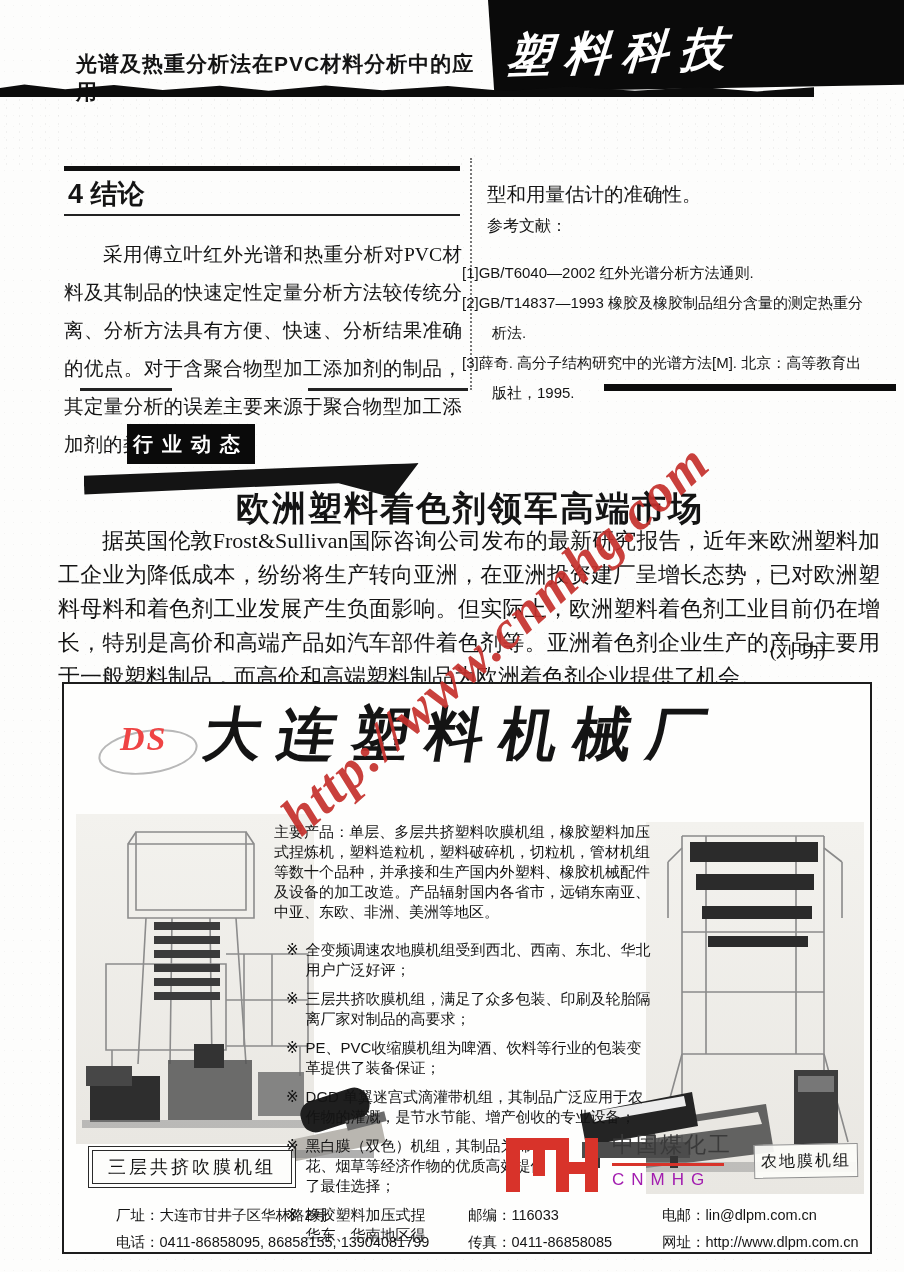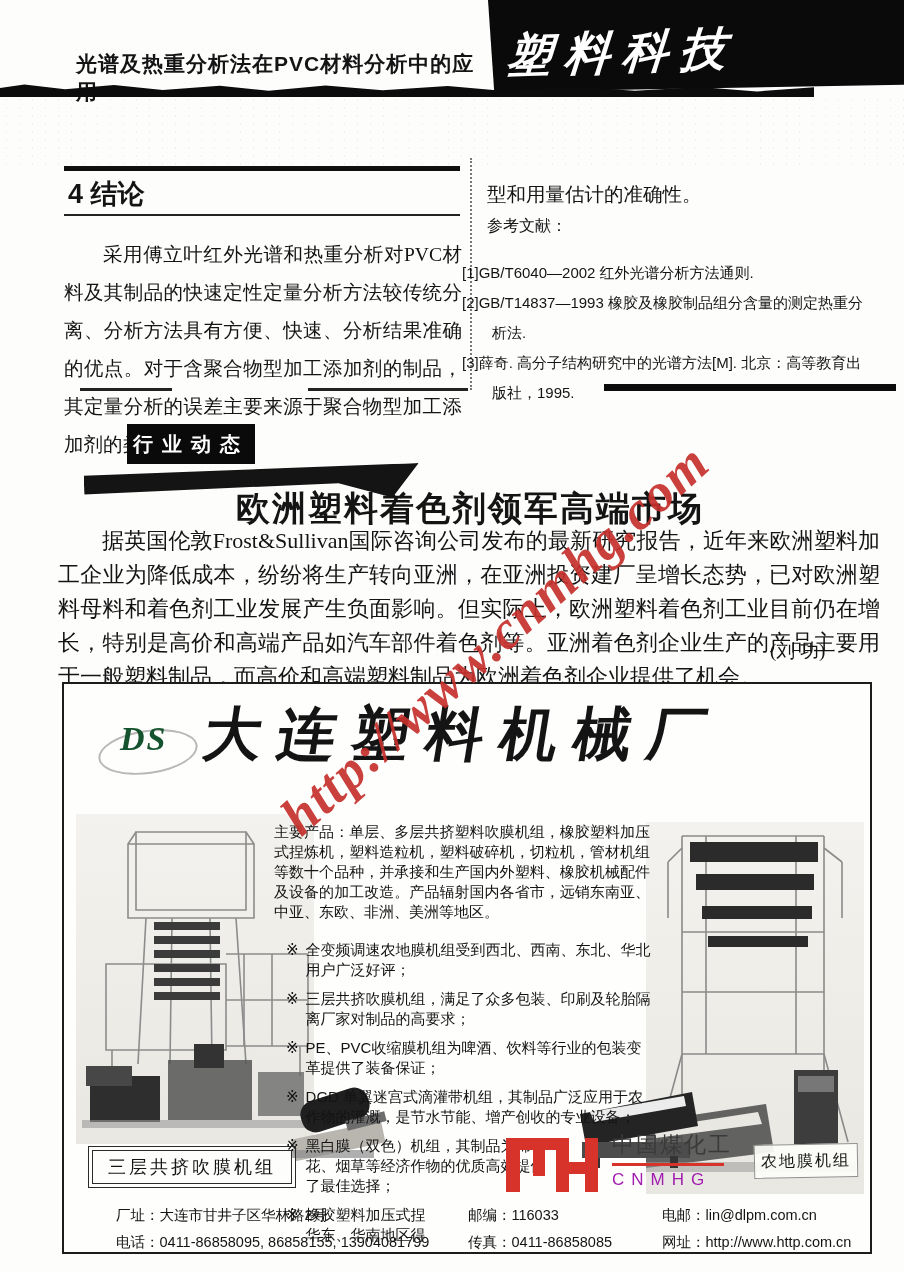--- a/index.html
+++ b/index.html
@@ -33,21 +33,21 @@
     clip-path:polygon(0 20%,100% 0,92% 100%,76% 55%,0 75%);}
   #news-title{font-size:34px;font-weight:bold;font-family:"Liberation Sans",sans-serif;text-align:center;letter-spacing:2px;}
   #news-body{font-size:22px;line-height:34px;text-align:justify;text-indent:2em;}
   #news-byline{font-size:19px;}
   
   #watermark{width:780px;text-align:center;transform:rotate(-42deg);
      font-style:italic;font-weight:bold;font-size:54px;letter-spacing:2px;
      opacity:.92;pointer-events:none;z-index:40;}
   
   #ad-box{border:2px solid #1c1c1c;background:#fefefd;}
-  #ds-logo{color:#14532d;font-weight:bold;font-style:italic;font-size:34px;letter-spacing:2px;}
+  #ds-logo{color:#ef4444;font-weight:bold;font-style:italic;font-size:34px;letter-spacing:2px;}
   .ds-ell{border:2px solid #b8b8b8;border-radius:50%;}
   #company-cn{font-size:58px;font-weight:bold;letter-spacing:16px;transform:skewX(-9deg);white-space:nowrap;}
   #company-en{font-size:27px;letter-spacing:1px;white-space:nowrap;}
   .adtext{font-size:15px;line-height:20px;text-align:justify;font-family:"Liberation Sans","DejaVu Sans",sans-serif;}
   .bullet{display:flex;gap:7px;margin-bottom:9px;font-size:15px;line-height:20px;
           font-family:"Liberation Sans","DejaVu Sans",sans-serif;}
   .bmark{flex:0 0 auto;}
   .photo-wash{background:linear-gradient(180deg,#f3f2ee,#e9e7e2);}
   .capbox{border:1.5px solid #2a2a2a;outline:1px solid #2a2a2a;outline-offset:3px;
           background:#fdfdfb;font-size:18px;letter-spacing:3px;display:flex;
@@ -226,17 +226,17 @@
     <div class="contact abs" style="left:52px;top:518px;width:350px;">
       <div>厂址：大连市甘井子区华林路2号</div>
       <div>电话：0411-86858095, 86858155, 13904081799</div>
     </div>
     <div class="contact abs" style="left:404px;top:518px;width:190px;">
       <div>邮编：116033</div>
       <div>传真：0411-86858085</div>
     </div>
     <div class="contact abs" style="left:598px;top:518px;width:210px;">
       <div>电邮：lin@dlpm.com.cn</div>
-      <div>网址：http://www.http.com.cn</div>
+      <div>网址：http://www.dlpm.com.cn</div>
     </div>
   </div>
 
 </div>
 
 </body></html>

